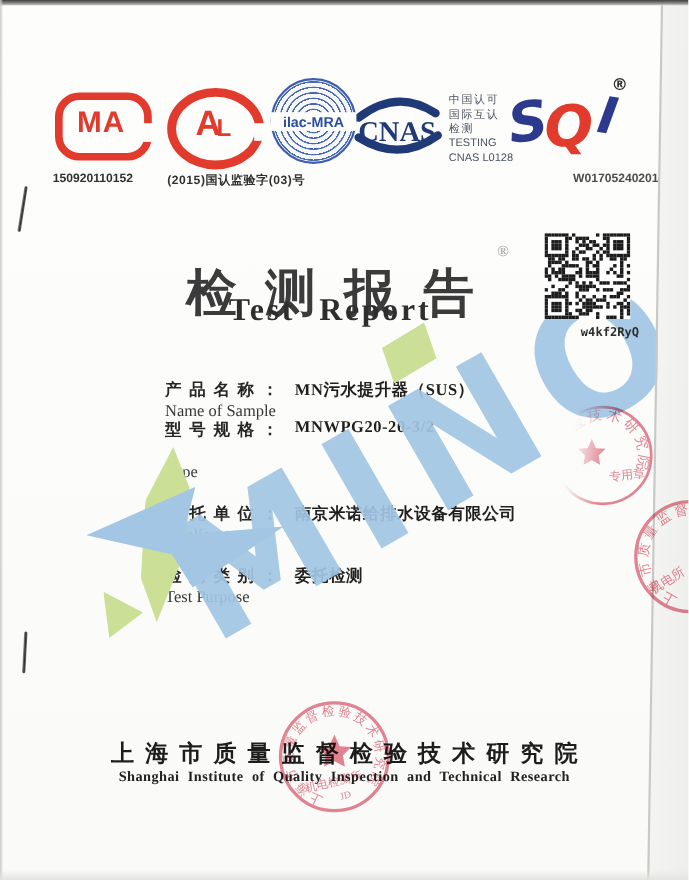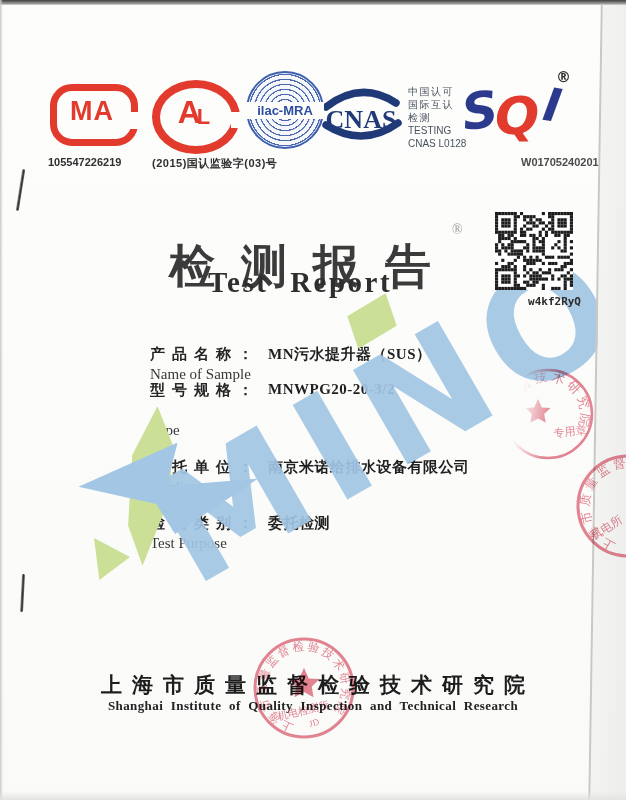--- a/index.html
+++ b/index.html
@@ -156,21 +156,21 @@
     <div>CNAS L0128</div>
   </div>
 
   <div class="abs sqi">
     <span class="sqi-s">S</span>
     <span class="sqi-q">Q</span>
     <span class="sqi-i">I</span>
     <span class="sqi-r">®</span>
   </div>
 
-  <div class="abs num-row num1">105547226219</div>
+  <div class="abs num-row num1">150920110152</div>
   <div class="abs num-row num2">(2015)国认监验字(03)号</div>
   <div class="abs num-row num3">W01705240201</div>
 
   <div class="abs title-zh">检测报告</div>
   <div class="abs title-reg">®</div>
   <div class="abs title-en">Test Report</div>
 
   <div class="abs qr"><svg width="78" height="78" xmlns="http://www.w3.org/2000/svg" fill="#1c1c1c">
         <rect x="0.00" y="0.00" width="3.12" height="3.12"></rect>
         <rect x="3.12" y="0.00" width="3.12" height="3.12"></rect>

